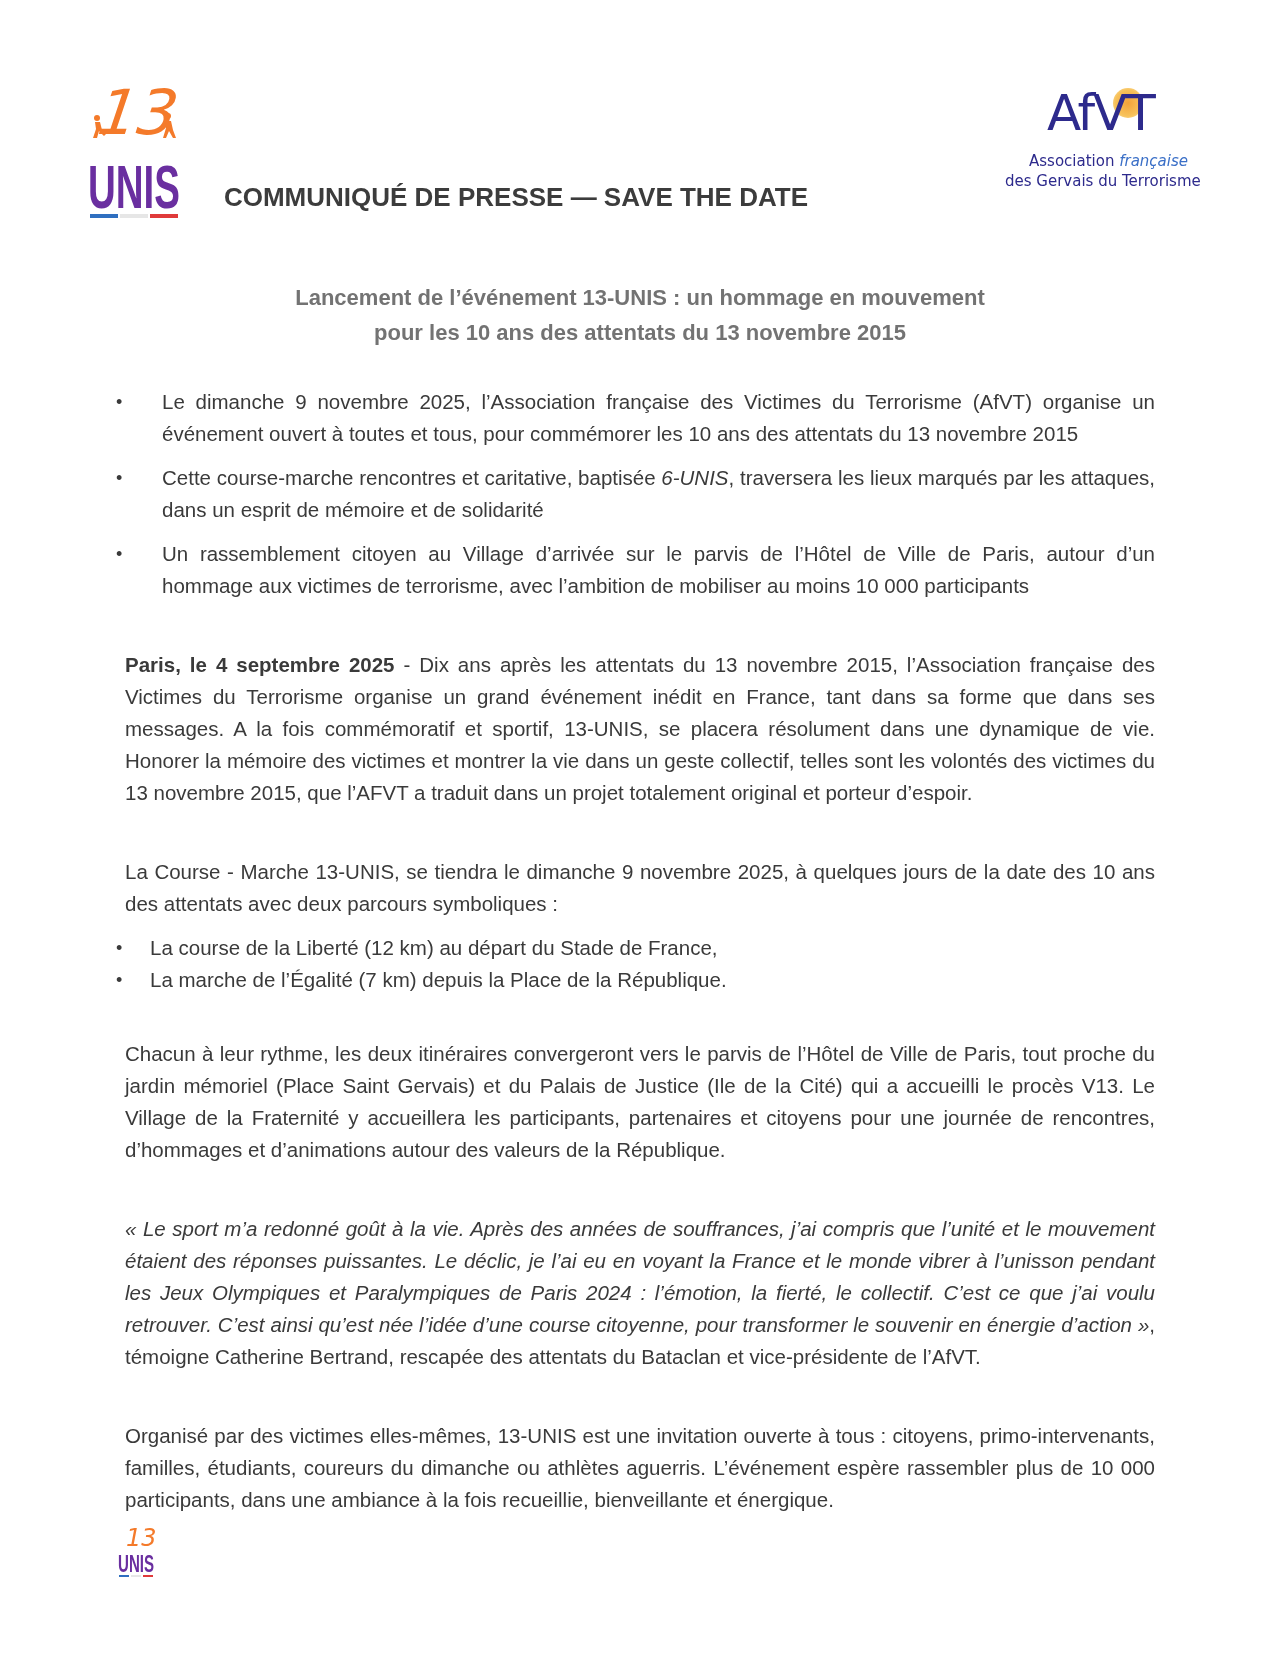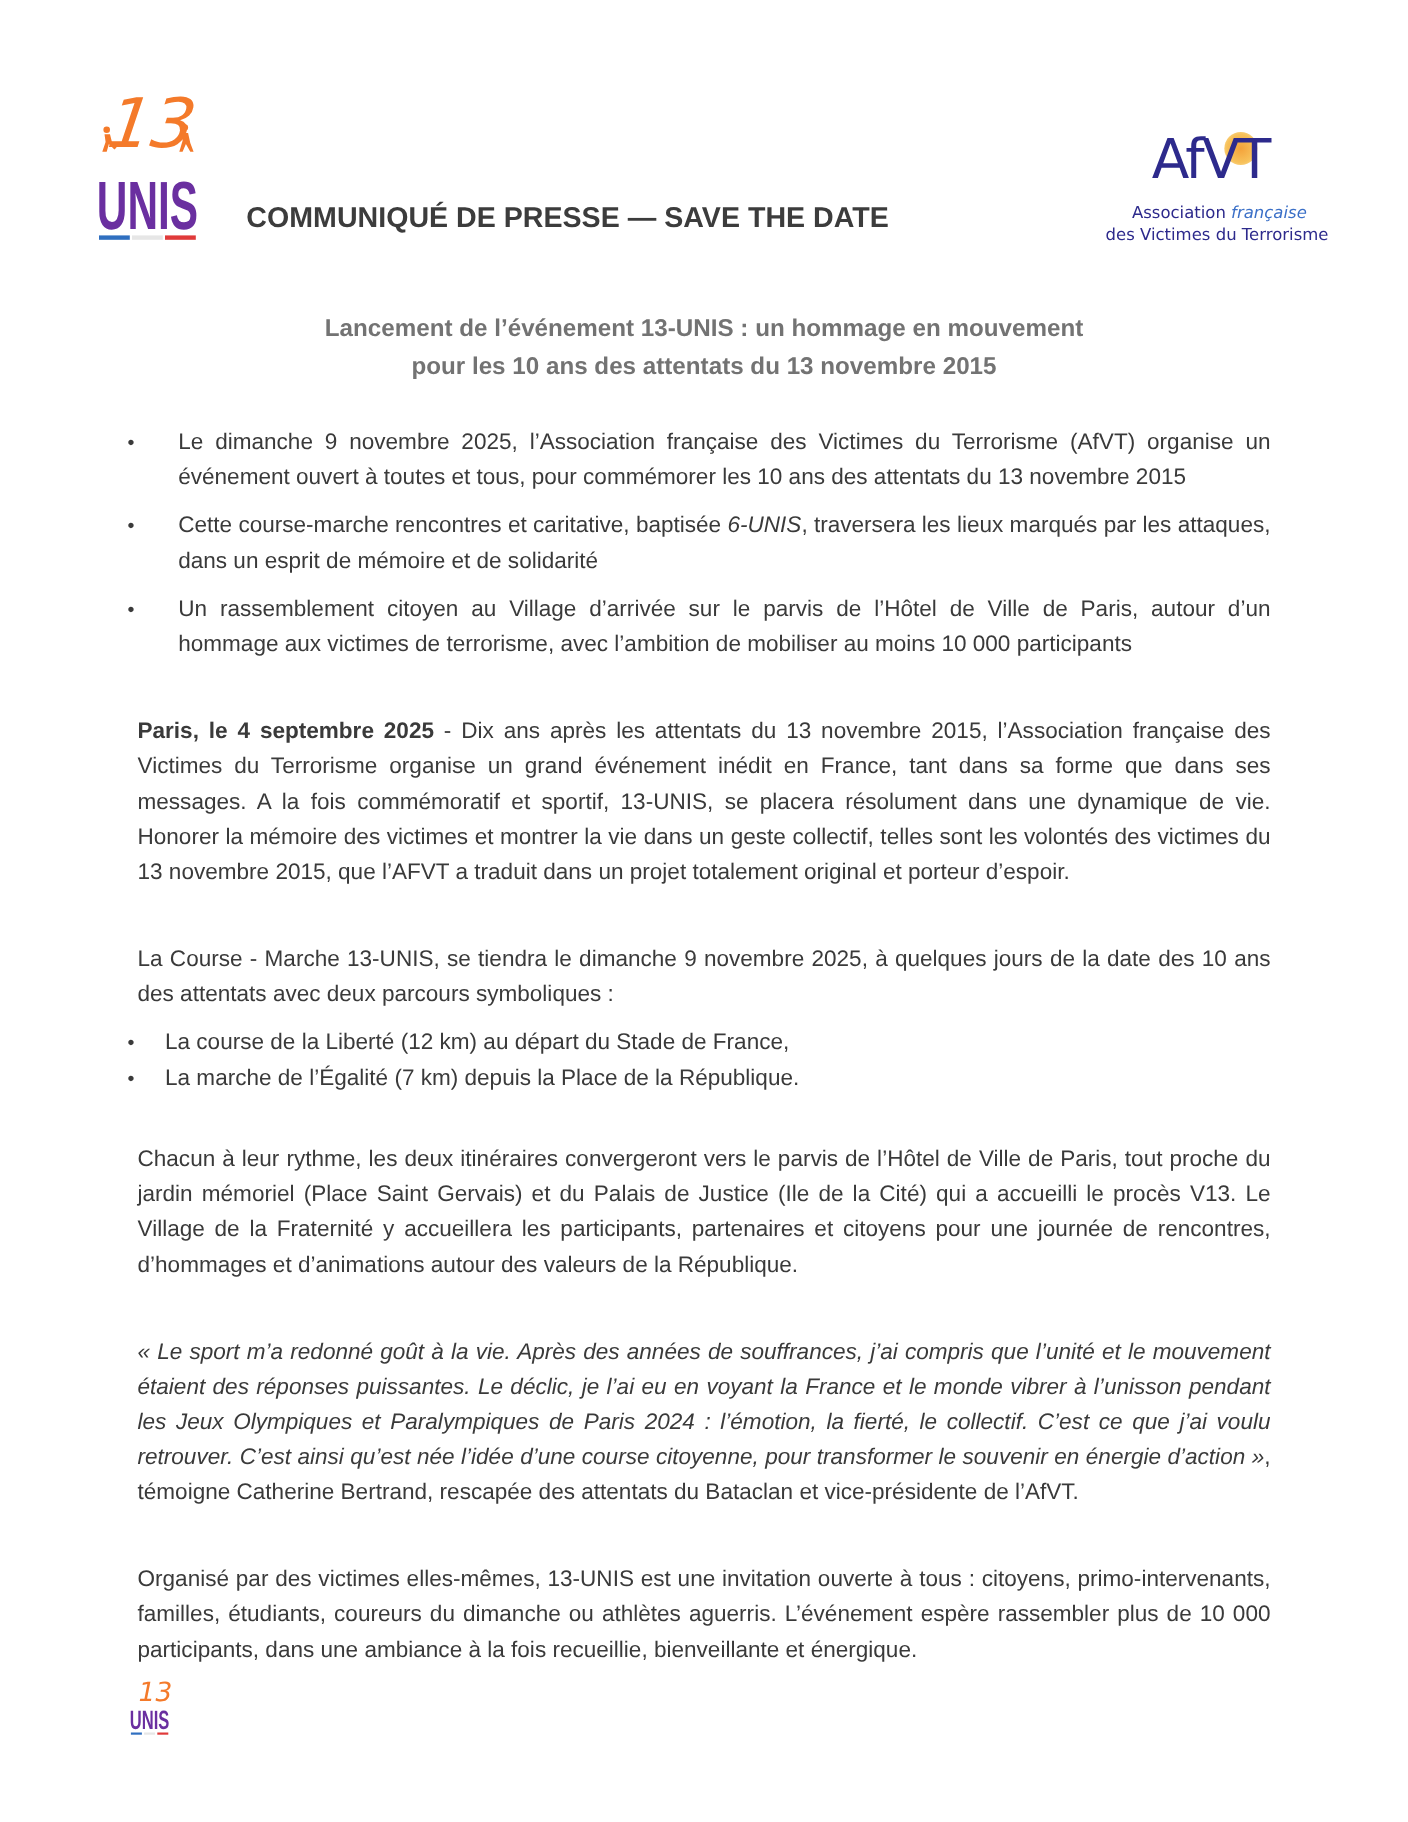--- a/index.html
+++ b/index.html
@@ -2,21 +2,21 @@
 <html><head>
   <meta charset="utf-8">
   <style>
     html, body { margin: 0; padding: 0; background: #ffffff; }
     body {
       width: 1280px; height: 1656px; position: relative; overflow: hidden;
       font-family: "Liberation Sans", "DejaVu Sans", sans-serif;
       color: #3a3a3a;
     }
     .logo-13 { position: absolute; left: 88px; top: 76px; width: 100px; height: 158px; }
-    .logo-afvt { position: absolute; left: 1005px; top: 116px; width: 200px; height: 110px; }
+    .logo-afvt { position: absolute; left: 1005px; top: 84px; width: 200px; height: 110px; }
     .afvt-word { position: absolute; left: 42px; top: 0; font-size: 50px; color: #2d2a8c; font-family: "DejaVu Sans", sans-serif; letter-spacing: -2px; }
     .afvt-sun { position: absolute; left: 108px; top: 4px; width: 30px; height: 30px; border-radius: 50%; background: radial-gradient(circle, #f4a23a 0%, #f7c15a 60%, #fde7b0 100%); }
     .afvt-line1 { position: absolute; left: 24px; top: 68px; font-size: 15px; color: #2d2a8c; white-space: nowrap; font-family: "DejaVu Sans", sans-serif; }
     .afvt-line1 i { color: #3a6fc7; text-align: right; }
     .afvt-line2 { position: absolute; left: 0; top: 88px; font-size: 15px; color: #2d2a8c; white-space: nowrap; font-family: "DejaVu Sans", sans-serif; }
 
     .press-title {
       position: absolute; left: 0; width: 1012px; top: 182px; text-align: center;
       font-size: 26px; font-weight: bold; color: #3c3c3c; padding-left: 20px; box-sizing: border-box;
     }
@@ -56,21 +56,21 @@
     <rect x="2" y="138" width="28" height="4" fill="#2f6fc0"></rect>
     <rect x="32" y="138" width="28" height="4" fill="#e6e6e6"></rect>
     <rect x="62" y="138" width="28" height="4" fill="#e03a3a"></rect>
   </svg>
 </div>
 
 <div class="logo-afvt">
   <div class="afvt-sun"></div>
   <div class="afvt-word">AfVT</div>
   <div class="afvt-line1"><span>Association </span><i>française</i></div>
-  <div class="afvt-line2">des Victimes du Terrorisme</div>
+  <div class="afvt-line2">des Gervais du Terrorisme</div>
 </div>
 
 <div class="press-title">COMMUNIQUÉ DE PRESSE — SAVE THE DATE</div>
 
 <div class="headline">
   <div>Lancement de l’événement 13-UNIS : un hommage en mouvement</div>
   <div>pour les 10 ans des attentats du 13 novembre 2015</div>
 </div>
 
 <div class="content">

